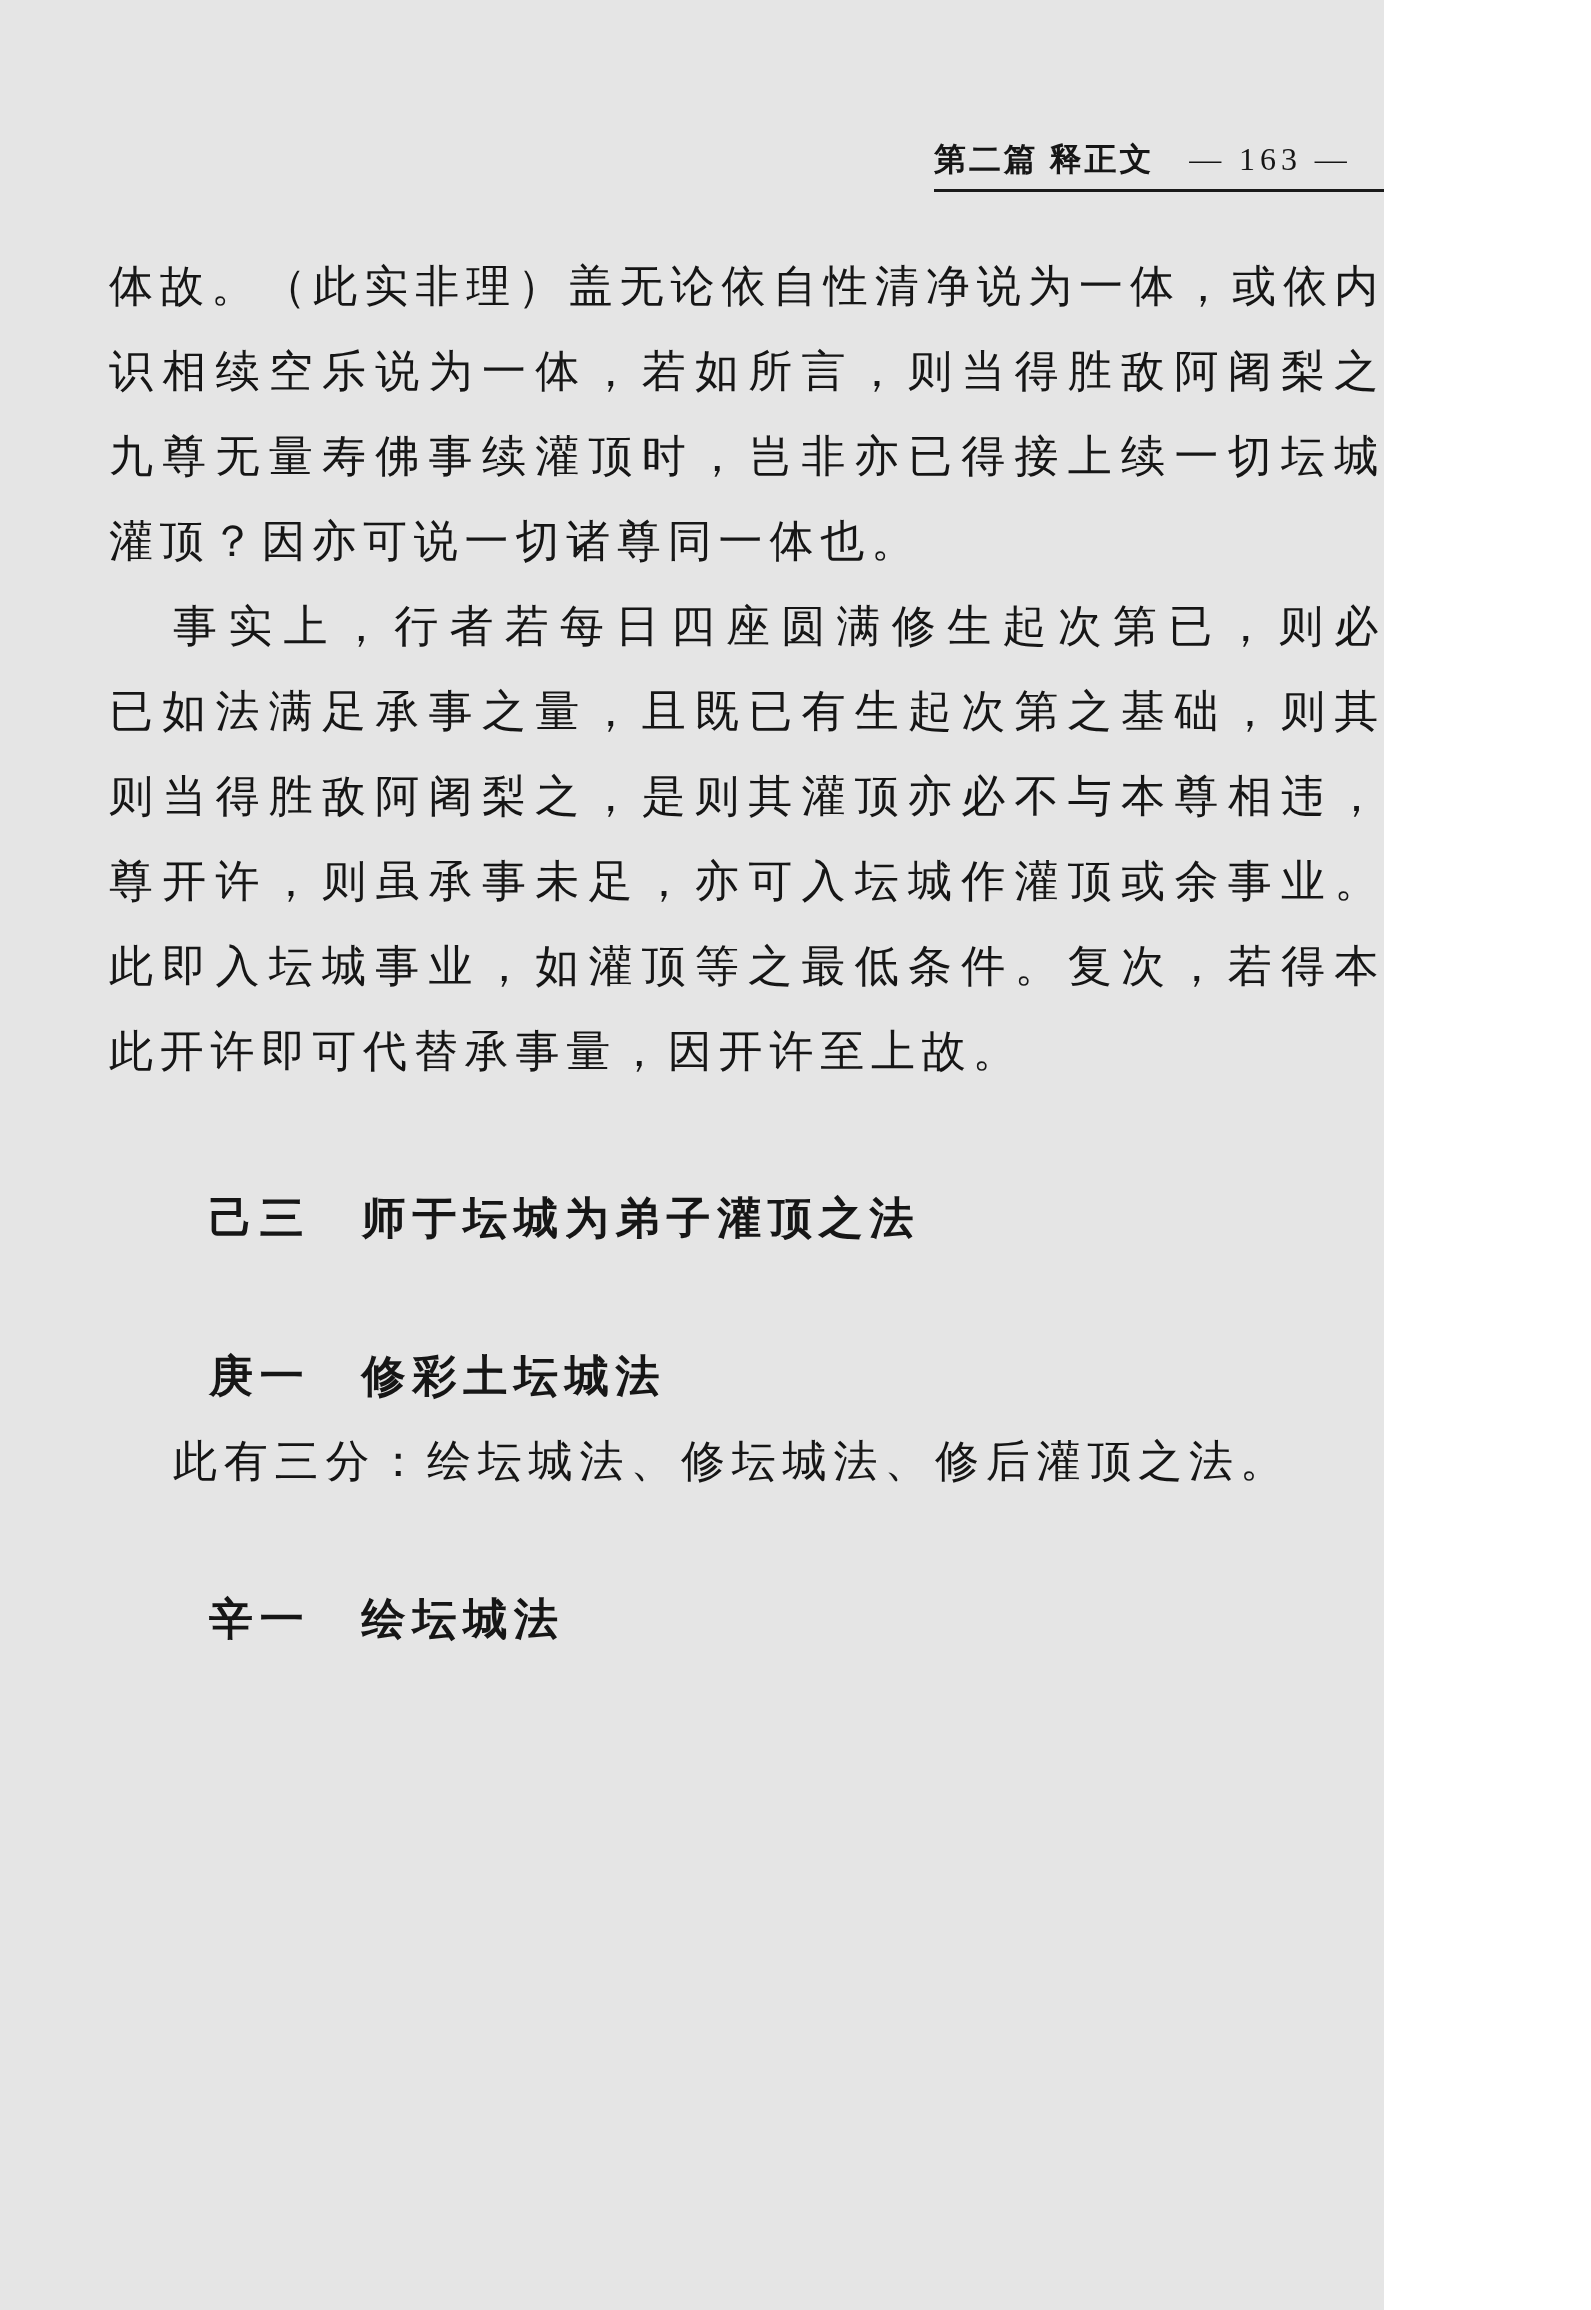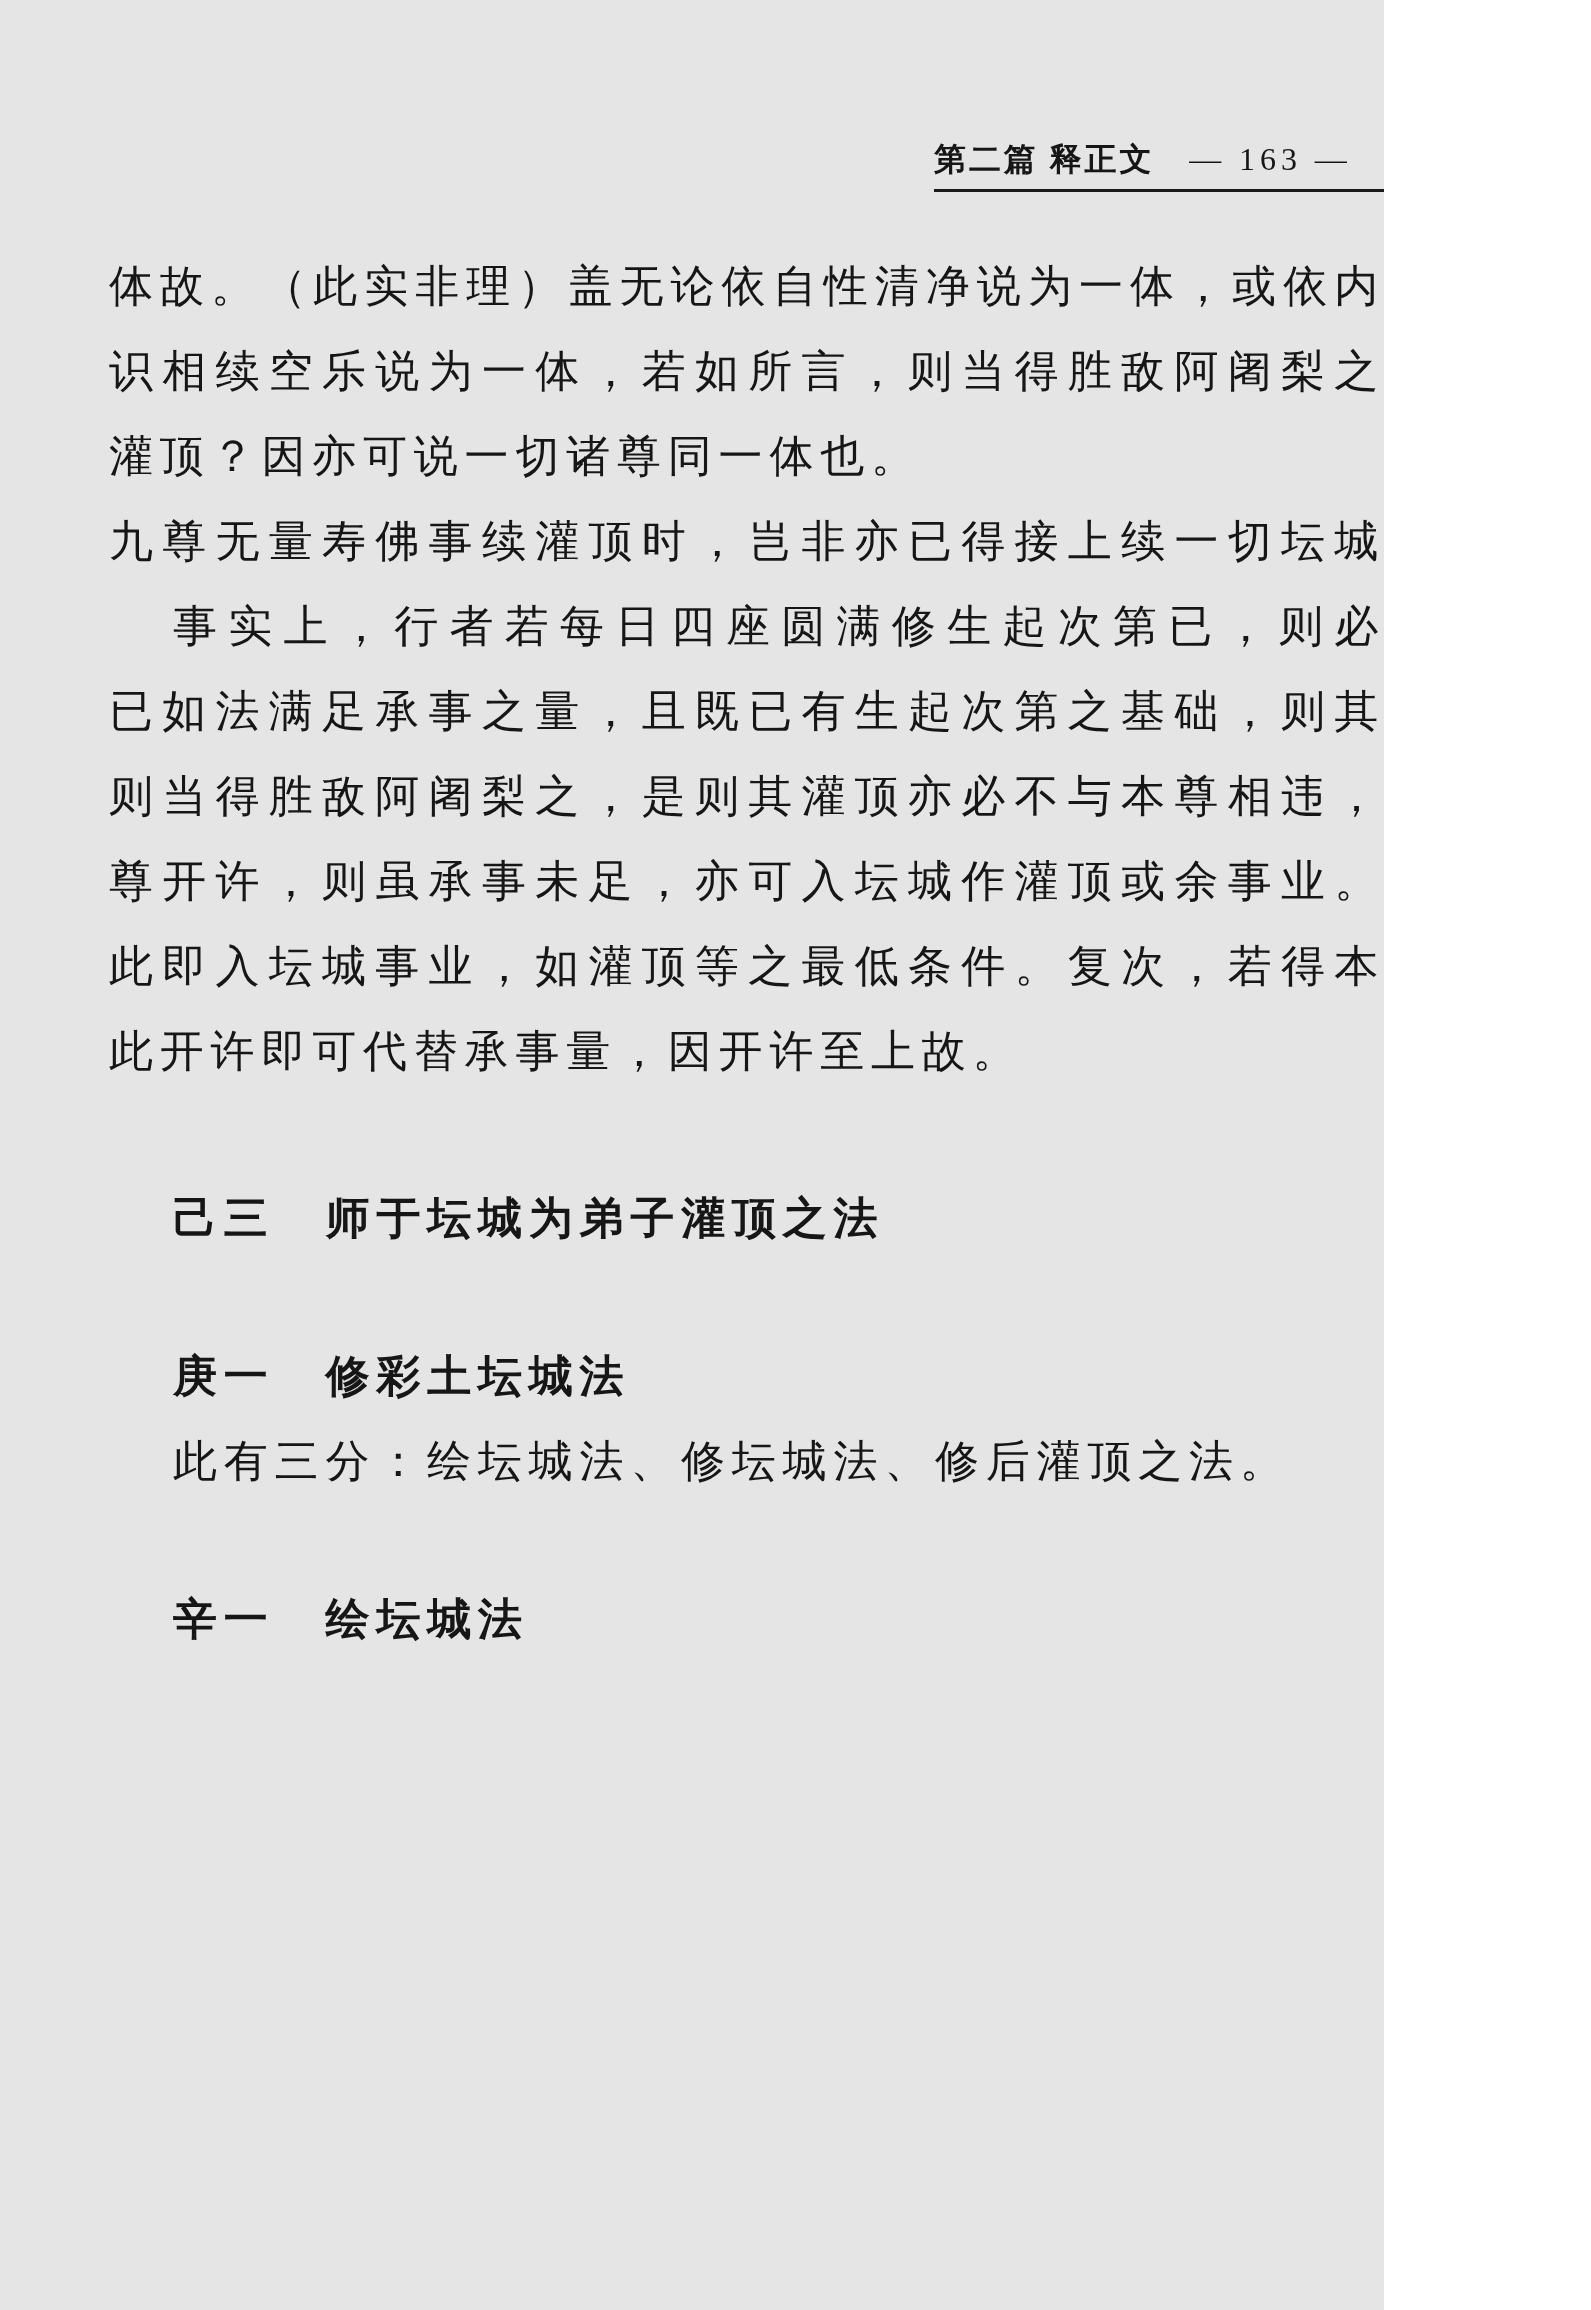--- a/index.html
+++ b/index.html
@@ -55,40 +55,40 @@
     text-align-last: justify;
   }
   .indent { text-indent: 64px; }
   .heading {
     height: 85px;
     line-height: 85px;
     padding-left: 64px;
     font-weight: bold;
     white-space: nowrap;
   }
-  .heading .heading-label { margin-right: 51px; }
+  .heading .heading-label { margin-right: 51px; margin-left: 36px; }
   .gap-lg { margin-top: 82px; }
   .gap-md { margin-top: 73px; }
 </style>
 </head>
 <body>
 
 <div class="page">
 
   <div class="running-head">
     <span>第二篇 释正文</span><span class="page-indicator">— 163 —</span>
   </div>
 
   <div class="text-column">
 
     <div>
       <div class="line just">体故。（此实非理）盖无论依自性清净说为一体，或依内</div>
       <div class="line just">识相续空乐说为一体，若如所言，则当得胜敌阿阇梨之</div>
+      <div class="line just">九尊无量寿佛事续灌顶时，岂非亦已得接上续一切坛城</div>
       <div class="line">灌顶？因亦可说一切诸尊同一体也。</div>
-      <div class="line just">九尊无量寿佛事续灌顶时，岂非亦已得接上续一切坛城</div>
     </div>
 
 
     <div>
       <div class="line just indent">事实上，行者若每日四座圆满修生起次第已，则必</div>
       <div class="line just">已如法满足承事之量，且既已有生起次第之基础，则其</div>
       <div class="line just">则当得胜敌阿阇梨之，是则其灌顶亦必不与本尊相违，</div>
       <div class="line just">尊开许，则虽承事未足，亦可入坛城作灌顶或余事业。</div>
       <div class="line just">此即入坛城事业，如灌顶等之最低条件。复次，若得本</div>
       <div class="line">此开许即可代替承事量，因开许至上故。</div>

